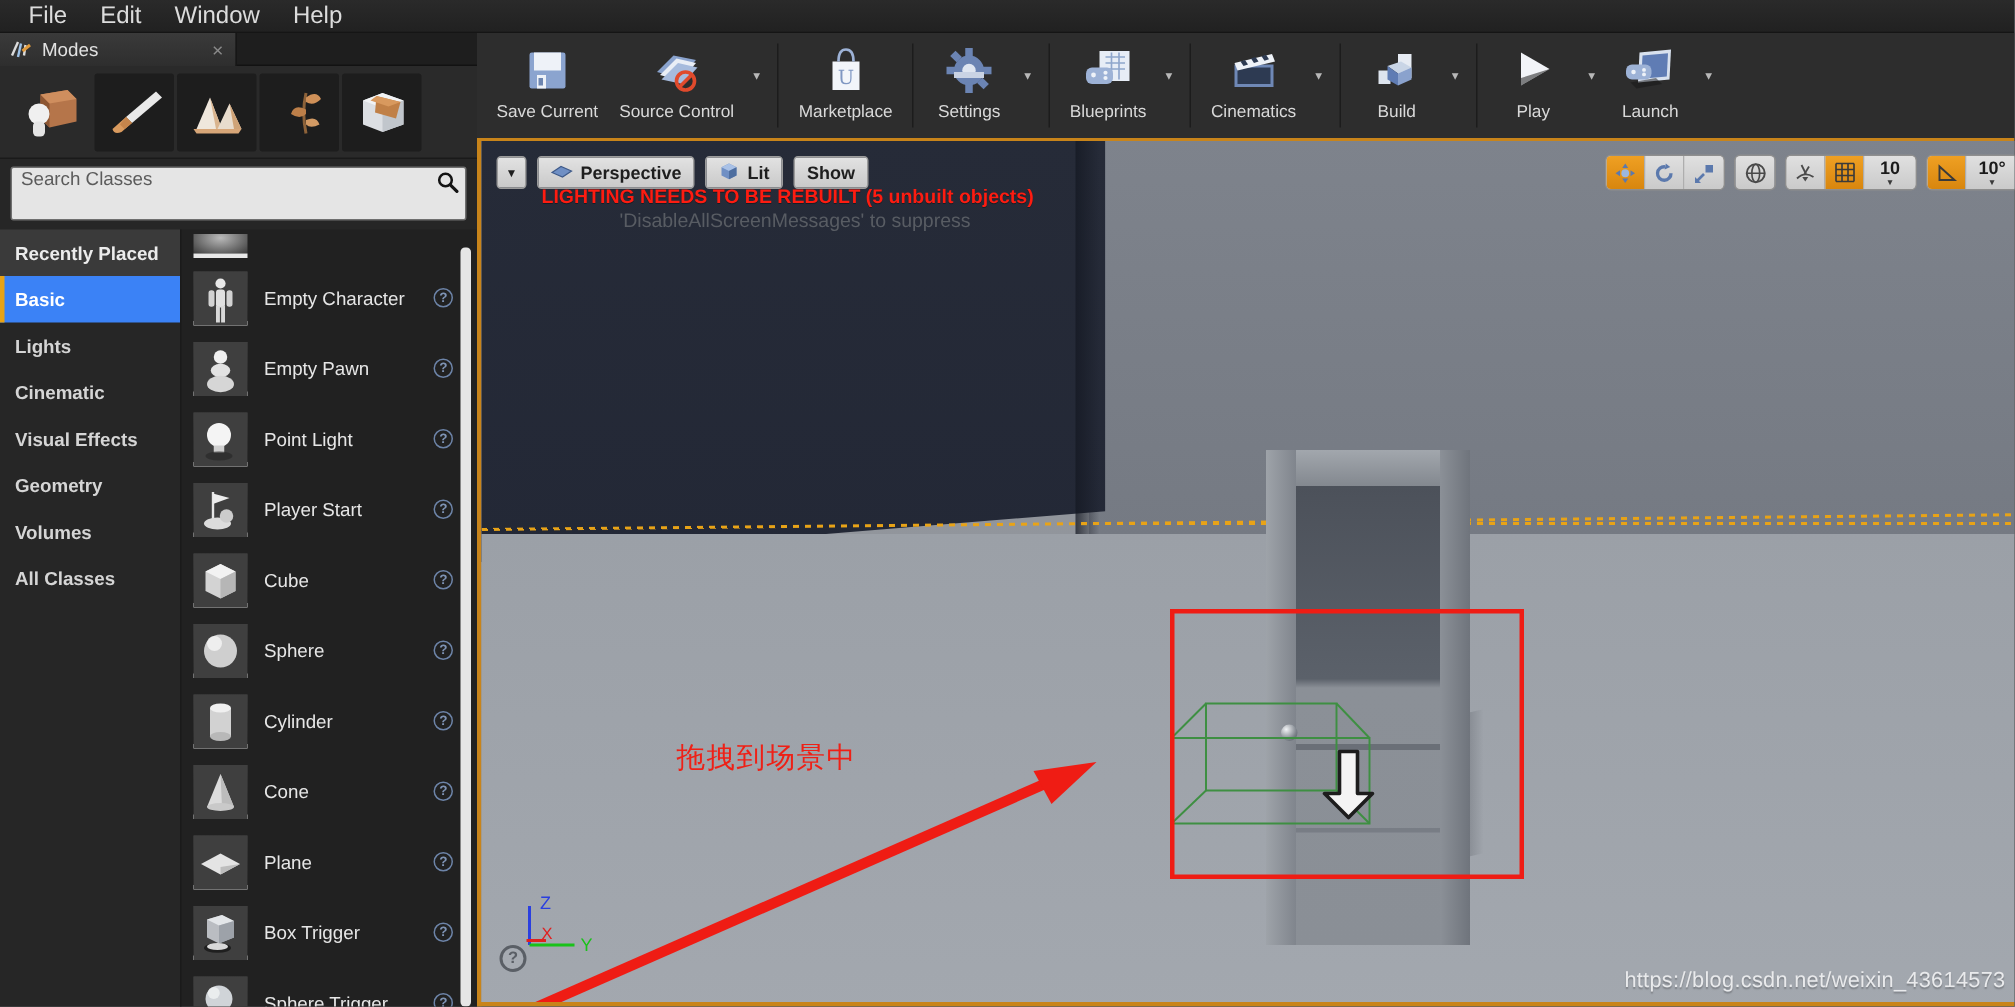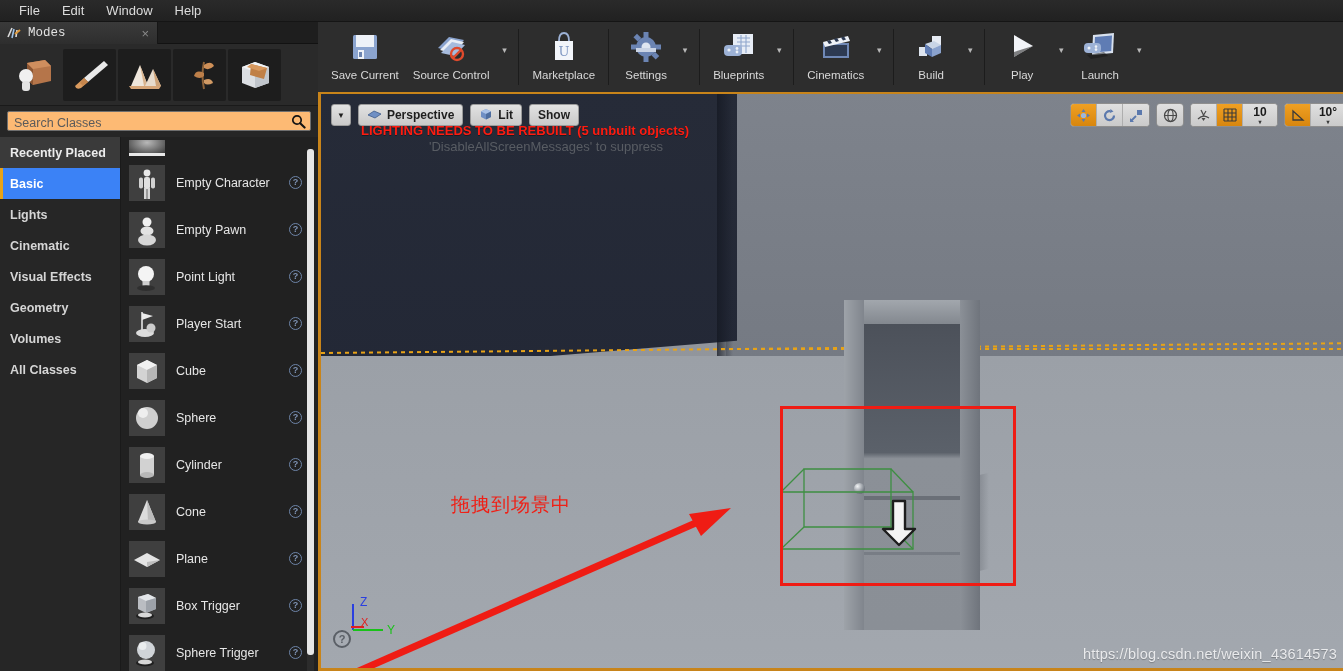--- a/index.html
+++ b/index.html
@@ -12,59 +12,59 @@
   #app { position:relative; width:1343px; height:671px; }
 
   
   .menubar {
     position:absolute; left:0; top:0; width:1343px; height:22px;
     background:linear-gradient(#2a2a2a,#212121);
     display:flex; align-items:center; padding-left:8px;
     border-bottom:1px solid #151515;
   }
   .menubar .mitem {
-    padding:2px 11px; font-size:13px; color:#dcdcdc;
+    padding:2px 11px; font-size:16px; color:#dcdcdc;
   }
 
   
   .modes-panel {
     position:absolute; left:0; top:22px; width:318px; height:649px;
     background:#262626;
   }
   .tabstrip {
     position:relative; height:22px; background:#1e1e1e;
     border-bottom:1px solid #121212;
   }
   .tab {
     position:absolute; left:0; top:0; width:158px; height:22px;
     background:linear-gradient(#3a3a3a,#2e2e2e);
     display:flex; align-items:center; padding:0 6px;
     border-right:1px solid #161616;
   }
   .tab .tabicon { width:16px; height:16px; position:relative; margin-right:6px; flex:none; }
-  .tab .tablabel { font-size:12.5px; color:#e2e2e2; flex:1;font-family:Liberation Mono, monospace; }
+  .tab .tablabel { font-size:12.5px; color:#e2e2e2; flex:1; }
   .tab .tabclose { color:#8a8a8a; font-size:13px; padding-right:2px; }
 
   .modebar {
     height:62px; background:#2a2a2a;
     display:flex; align-items:center; padding-left:8px; gap:2px;
     border-bottom:1px solid #1a1a1a;
   }
   .modebtn {
     width:53px; height:52px; border-radius:2px;
     display:flex; align-items:center; justify-content:center;
     background:transparent;
   }
   .modebtn.alt { background:#1d1d1d; }
 
   .searchrow { padding:5px 7px 6px 7px; background:#262626; }
   .searchbox {
-    position:relative; height:20px; background:#fdba74;
+    position:relative; height:36px; background:#e5e5e5;
     border:1px solid #6f6f6f; border-radius:2px;
-    display:flex; align-items:flex-end; padding:0 22px 0 6px;
+    display:flex; align-items:flex-start; padding:0 22px 0 6px;
   }
   .searchbox .ph { font-size:12.5px; color:#5b5b5b; }
   .searchbox .sicon { position:absolute; right:4px; top:2px; }
 
   .panelbody { position:relative; display:flex; height:571px; }
 
   .catlist { width:120px; background:#262626; padding-top:0px; flex:none; }
   .catitem {
     position:relative; height:31px; display:flex; align-items:center;
     padding-left:10px; font-size:12.5px; font-weight:bold; color:#d5d5d5;
@@ -228,21 +228,21 @@
     font-size:12px; color:#1e1e1e; font-weight:bold;
   }
   .vpbtn.sq { padding:0 5px; }
 
   .vp-warn {
     position:absolute; left:40px; top:29px;
     color:#fd1c11; font-size:13px; font-weight:bold; white-space:nowrap;
     text-shadow:0 1px 0 rgba(0,0,0,.35);
   }
   .vp-warn2 {
-    position:absolute; left:108px; top:45px;
+    position:absolute; left:92px; top:45px;
     color:rgba(120,122,126,.62); font-size:13px; white-space:nowrap;
   }
 
   .vp-right { position:absolute; right:-3px; top:9px; display:flex; gap:6px; }
   .segbar {
     display:flex; height:24px; border-radius:4px; overflow:hidden;
     border:1px solid #8e8e8e; background:#d6d6d6;
   }
   .segbtn {
     min-width:26px; padding:0 5px; display:flex; align-items:center;

